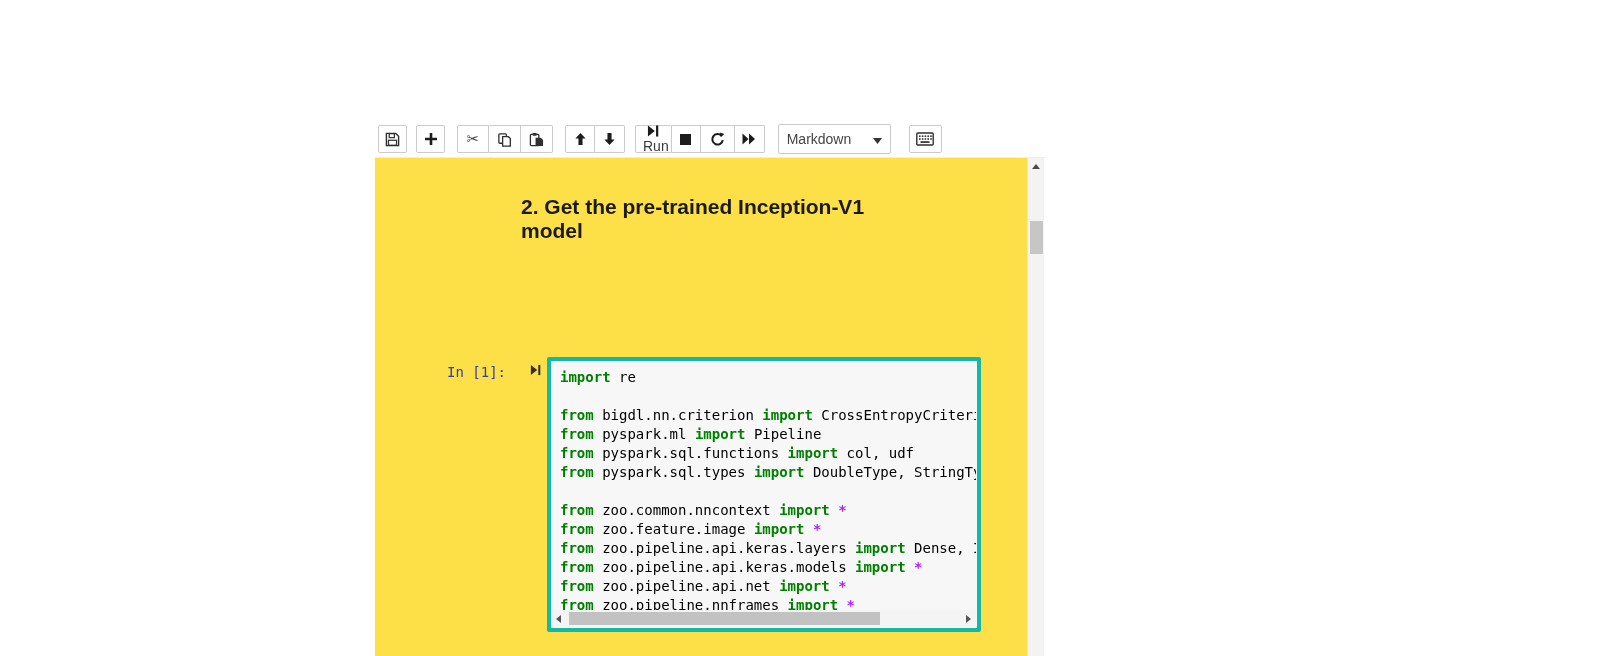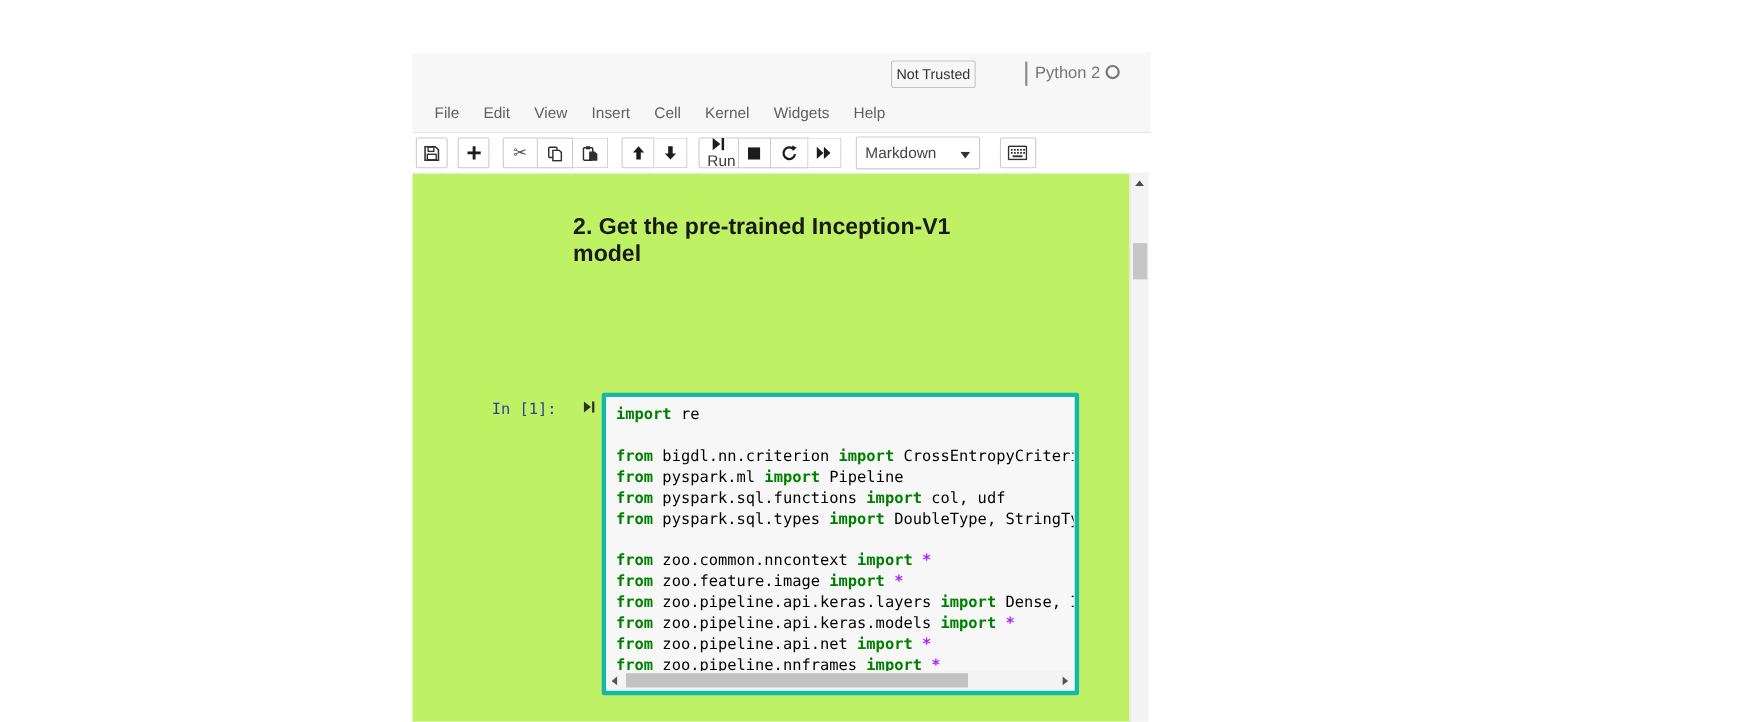--- a/index.html
+++ b/index.html
@@ -35,21 +35,21 @@
   .btn-group{display:inline-flex;}
   .btn-group .tbtn{border-radius:0;border-left-width:0;}
   .btn-group .tbtn:first-child{border-left-width:1px;border-radius:2px 0 0 2px;}
   .btn-group .tbtn:last-child{border-radius:0 2px 2px 0;}
   .mr9{margin-right:9px;} .mr12{margin-right:12px;} .mr10{margin-right:10px;} .mr13{margin-right:13px;} .mr18{margin-right:18px;}
   .run-label{font-size:14px;color:#3a3a3a;margin-left:5px;}
   .celltype-dd{width:113px;height:30px;border:1px solid var(--btn-border);border-radius:2px;background:#fff;display:inline-flex;align-items:center;justify-content:space-between;padding:0 8px;font-size:14px;color:#444;cursor:pointer;}
   .scissors{font-size:15px;color:#4a4a4a;font-family:"DejaVu Sans",sans-serif;}
 
   
-  .notebook{position:absolute;left:0;top:158px;width:652px;height:498px;background:#bef264;overflow:hidden;}
+  .notebook{position:absolute;left:0;top:158px;width:652px;height:498px;background:#fde047;overflow:hidden;}
   .md-heading{position:absolute;left:146px;top:37px;width:410px;font-size:21px;line-height:24px;font-weight:bold;color:#1a1a1a;}
   .md-para{position:absolute;left:146px;top:110px;width:420px;font-size:15px;line-height:23px;color:#2e2e2e;}
   .md-link{color:var(--link-blue);text-decoration:underline;cursor:pointer;}
   .in-prompt{position:absolute;left:72px;top:206px;font-family:"DejaVu Sans Mono",monospace;font-size:14px;color:var(--prompt-blue);text-align:right;}
   .cell-run-marker{position:absolute;left:155px;top:205px;color:#2f2f2f;}
   .input-area{position:absolute;left:172px;top:199px;width:434px;height:275px;background:var(--chrome-gray);border:4px solid #14b8a6;border-radius:2px;}
   .code-pre{margin:7px 0 0 9px;width:416px;height:248px;overflow:hidden;font-family:"DejaVu Sans Mono",monospace;font-size:14px;line-height:19px;color:#000;white-space:pre;cursor:text;}
   .code-line{height:19px;white-space:pre;}
   .tok-kw{color:var(--keyword-green);font-weight:bold;}
   .tok-op{color:var(--operator-purple);font-weight:bold;}
@@ -63,36 +63,20 @@
   .page-scrollbar{position:absolute;left:652px;top:158px;width:17px;height:498px;background:#f3f3f3;border-left:1px solid #e6e6e6;}
   .varrow-up{position:absolute;left:4px;top:6px;width:0;height:0;border-left:4px solid transparent;border-right:4px solid transparent;border-bottom:5px solid #4a4a4a;}
   .vthumb{position:absolute;left:2px;top:63px;width:13px;height:33px;background:#c6c6c6;}
 </style>
 </head>
 <body>
 
 <div class="viewport">
 
 
-  <div class="chrome-strip">
-    <div class="trust-badge">Not Trusted</div>
-    <div class="kernel-divider"></div>
-    <div class="kernel-name">Python 2</div>
-    <div class="kernel-circle" title=""></div>
-    <div class="menubar">
-        <span class="menu-item">File</span>
-        <span class="menu-item">Edit</span>
-        <span class="menu-item">View</span>
-        <span class="menu-item">Insert</span>
-        <span class="menu-item">Cell</span>
-        <span class="menu-item">Kernel</span>
-        <span class="menu-item">Widgets</span>
-        <span class="menu-item">Help</span>
-      </div>
-  </div>
 
   <div class="toolbar">
     <div class="tbtn mr9">
       <span>
         <svg width="15" height="15" viewBox="0 0 16 16">
             <path d="M1.5 1.5h10l3 3v10h-13z" fill="none" stroke="#2f2f2f" stroke-width="1.5"></path>
             <rect x="4.5" y="1.8" width="5.5" height="4.2" fill="none" stroke="#2f2f2f" stroke-width="1.3"></rect>
             <rect x="3.7" y="8.8" width="8.6" height="5.3" fill="none" stroke="#2f2f2f" stroke-width="1.3"></rect>
           </svg>
       </span>

